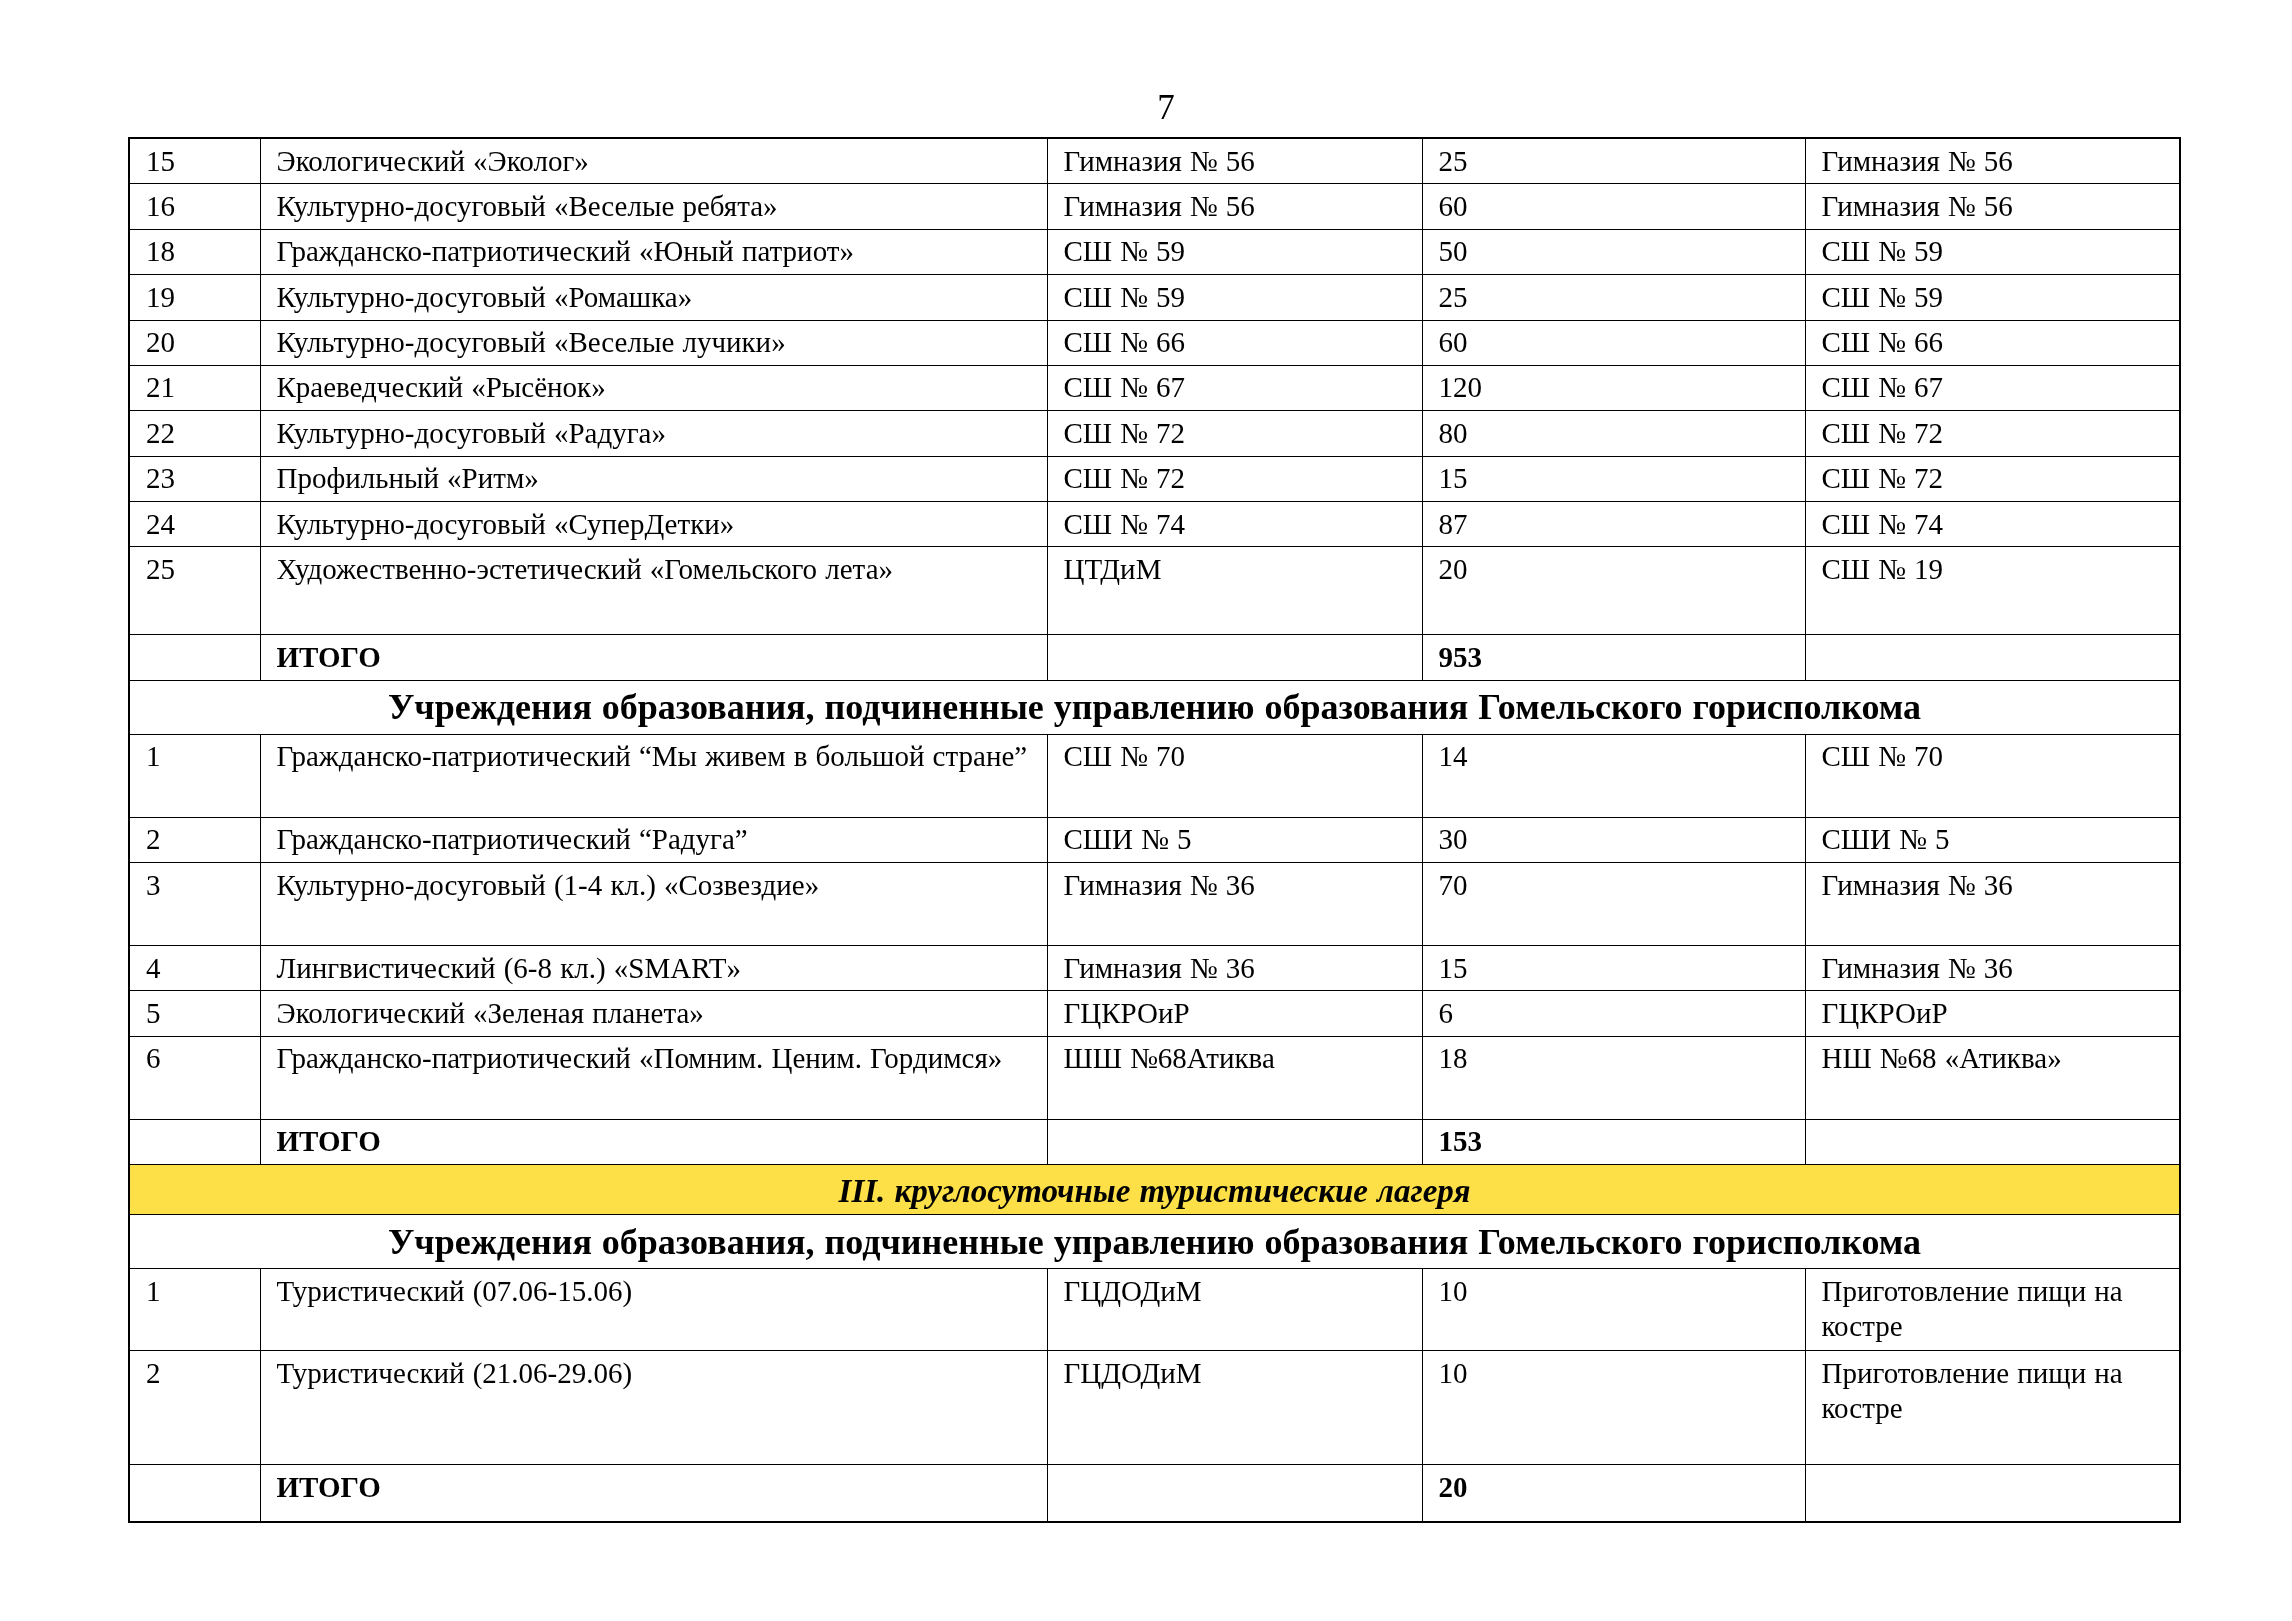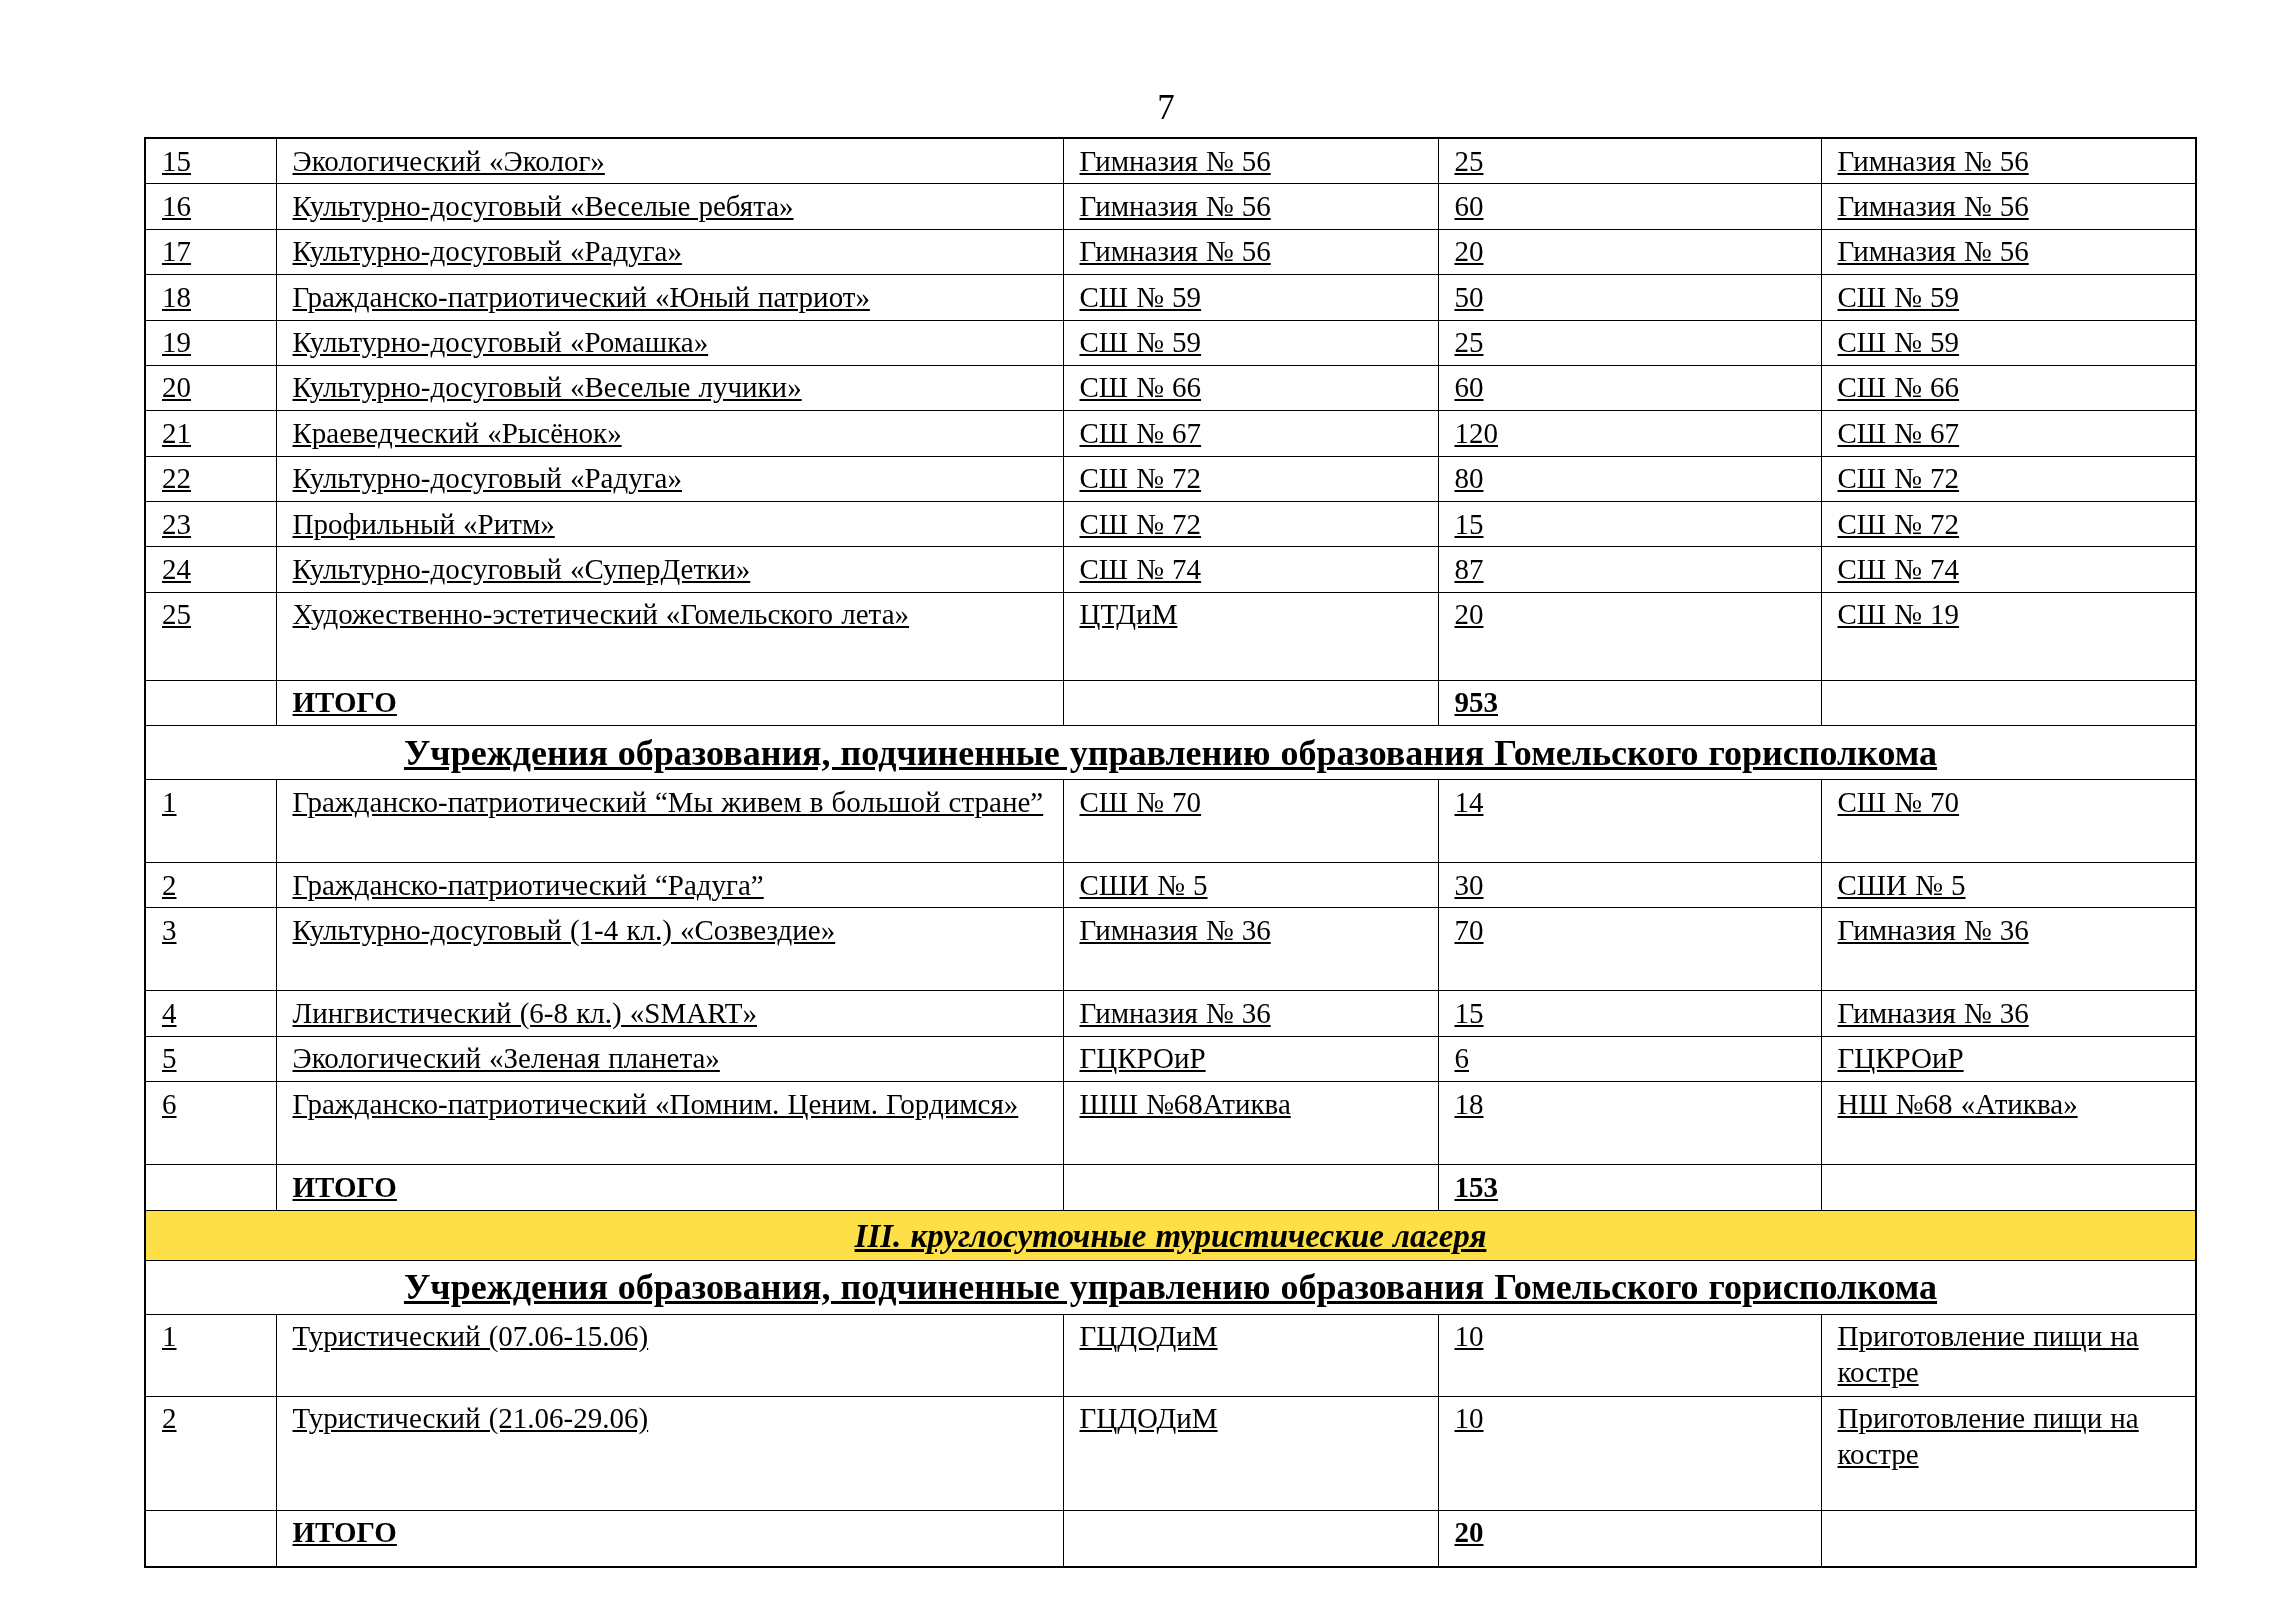--- a/index.html
+++ b/index.html
@@ -19,26 +19,25 @@
     top: 90px;
     left: 140px;
     width: 2052px;
     text-align: center;
     font-size: 35px;
     line-height: 1;
   }
   table.doc-table {
     position: absolute;
     top: 137px;
-    left: 144px;
+    left: 128px;
     width: 2052px;
     border-collapse: collapse;
     table-layout: fixed;
     border: 2.7px solid #000;
-    text-decoration: underline;
   }
   table.doc-table td {
     border: 1.8px solid #000;
     vertical-align: top;
     padding: 4.5px 14.3px 4.5px 16px;
     font-size: 29px;
     line-height: 1.22;
     overflow: hidden;
     word-spacing: 0.9px;
   }
@@ -79,27 +78,20 @@
         <td class="c-count">25</td>
         <td class="c-base">Гимназия № 56</td>
       </tr>
       <tr style="height: 42px;">
         <td class="c-num">16</td>
         <td class="c-name">Культурно-досуговый «Веселые ребята»</td>
         <td class="c-org">Гимназия № 56</td>
         <td class="c-count">60</td>
         <td class="c-base">Гимназия № 56</td>
       </tr>
-      <tr style="height: 43px;">
-        <td class="c-num">17</td>
-        <td class="c-name">Культурно-досуговый «Радуга»</td>
-        <td class="c-org">Гимназия № 56</td>
-        <td class="c-count">20</td>
-        <td class="c-base">Гимназия № 56</td>
-      </tr>
       <tr style="height: 42px;">
         <td class="c-num">18</td>
         <td class="c-name">Гражданско-патриотический «Юный патриот»</td>
         <td class="c-org">СШ № 59</td>
         <td class="c-count">50</td>
         <td class="c-base">СШ № 59</td>
       </tr>
       <tr style="height: 42px;">
         <td class="c-num">19</td>
         <td class="c-name">Культурно-досуговый «Ромашка»</td>

